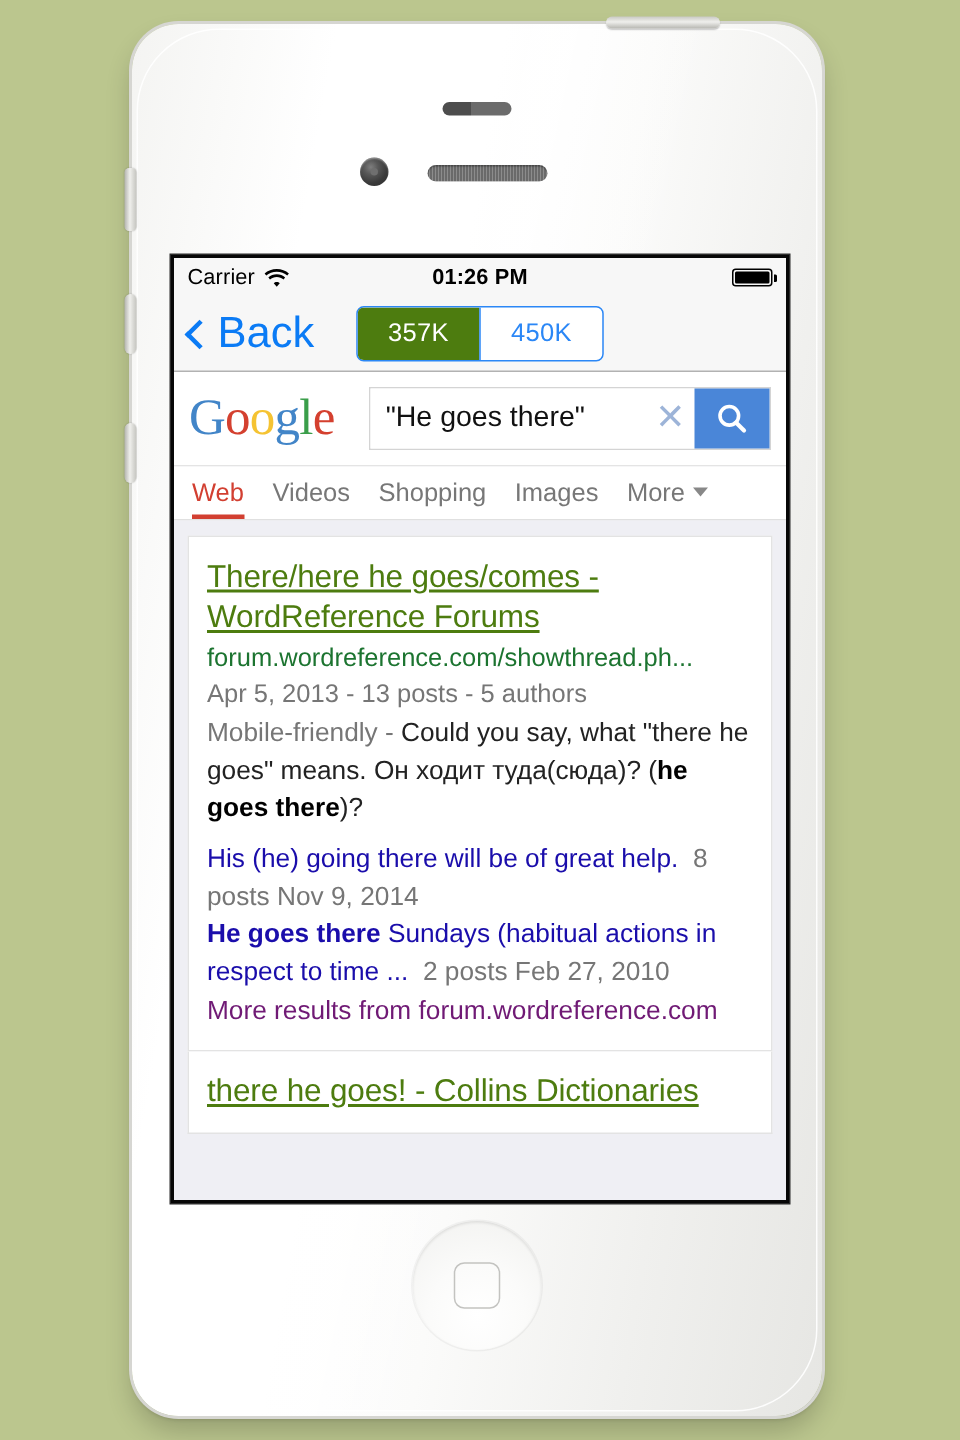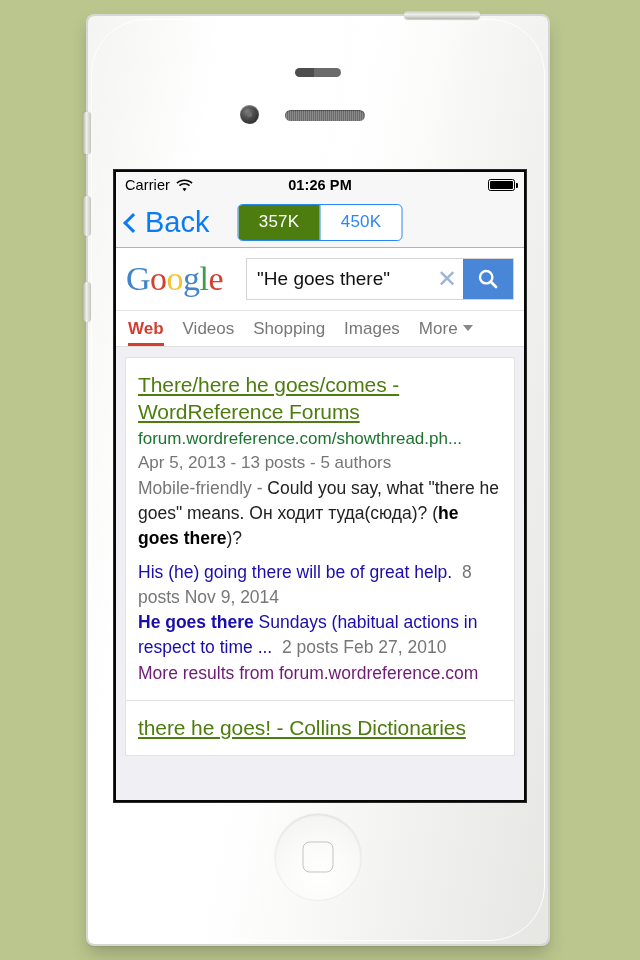--- a/index.html
+++ b/index.html
@@ -15,21 +15,21 @@
     position: relative;
   }
 
   
   .phone {
     position: absolute;
     left: 88px;
     top: 16px;
     width: 460px;
     height: 928px;
-    border-radius: 6px;
+    border-radius: 31px;
     background: linear-gradient(100deg,#f4f4f2 0%,#ffffff 22%,#ffffff 40%,#fbfbfa 56%,#f0f0ee 78%,#e6e6e3 100%);
     box-shadow:
       0 0 0 2px #d6d6d2,
       0 2px 3px rgba(0,0,0,0.18),
       0 10px 18px rgba(0,0,0,0.20);
   }
   .phone-gloss {
     position: absolute;
     left: 0; top: 0;
     width: 100%; height: 100%;
@@ -327,21 +327,21 @@
     color: #777;
     padding-bottom: 7px;
     cursor: pointer;
     white-space: nowrap;
     display: flex;
     align-items: center;
     gap: 5px;
   }
   .gtab.active {
     color: #d23f31;
-    font-weight: bold;
+    font-weight: normal;
     border-bottom: 3px solid #d23f31;
     padding-bottom: 4px;
   }
   .caret {
     width: 0; height: 0;
     border-left: 5px solid transparent;
     border-right: 5px solid transparent;
     border-top: 6px solid #888;
     display: inline-block;
     margin-bottom: 2px;

